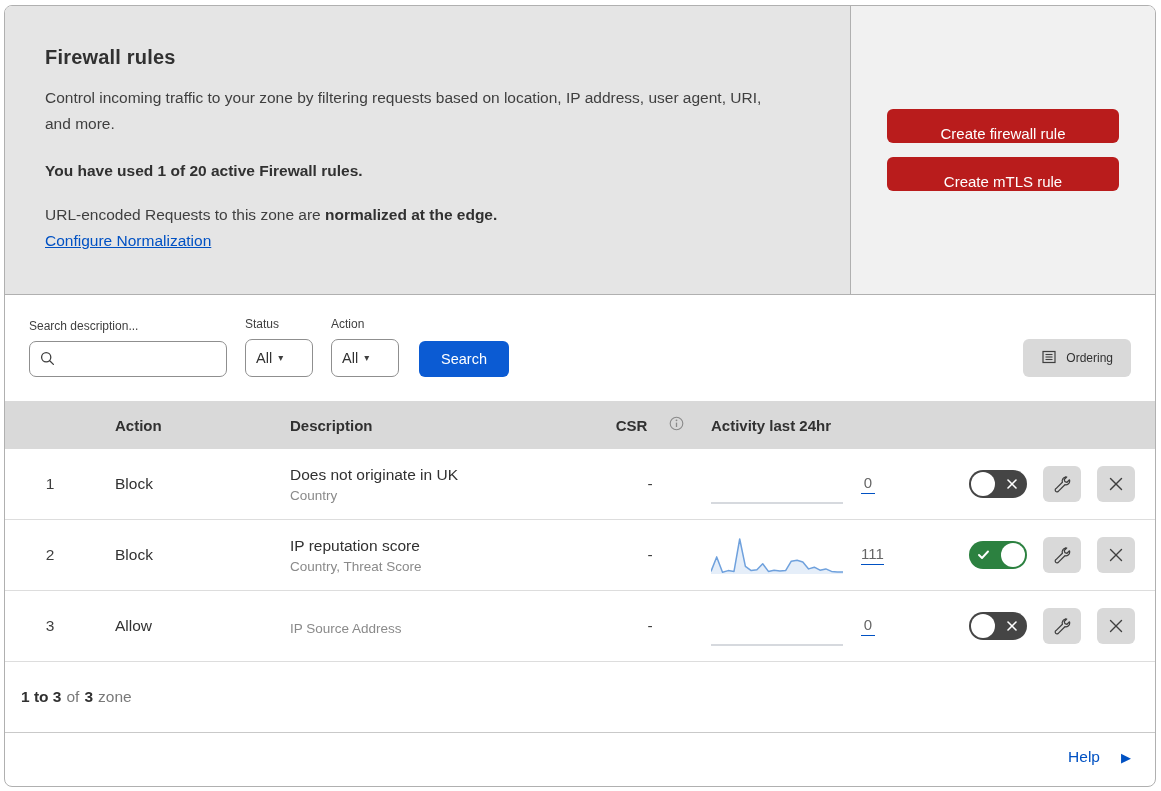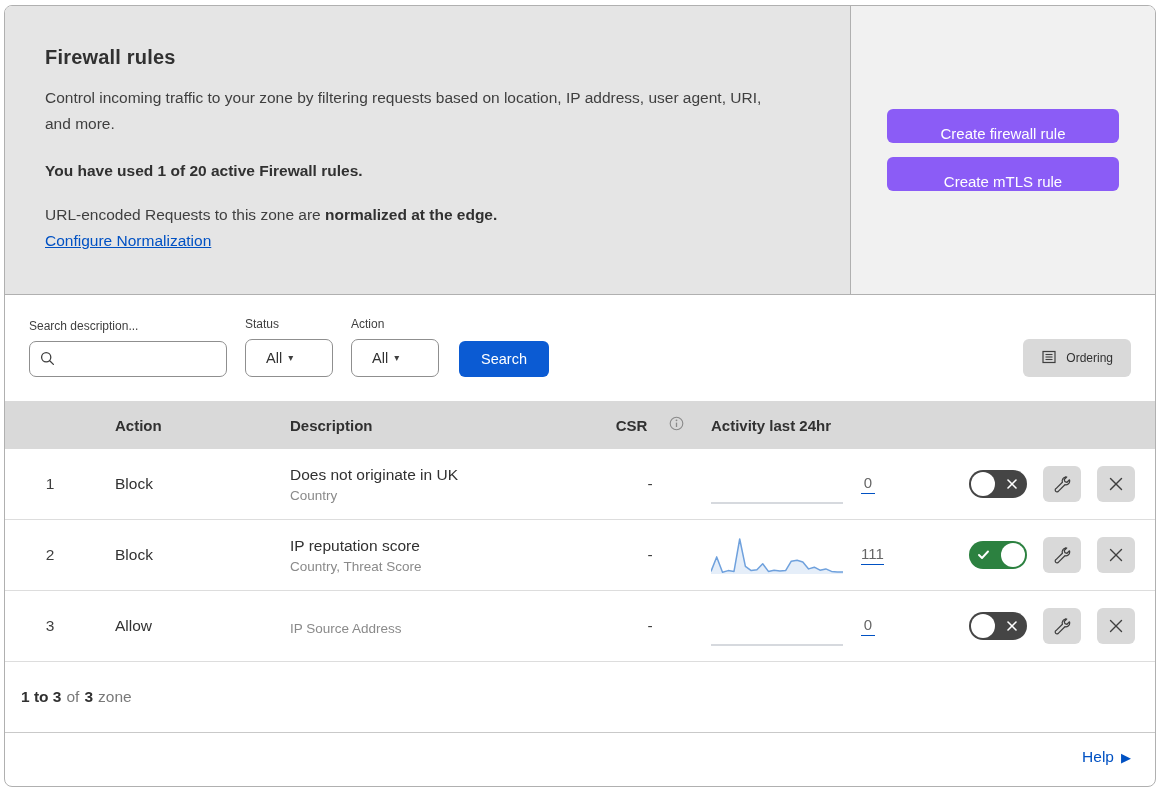--- a/index.html
+++ b/index.html
@@ -12,33 +12,33 @@
   .top{display:flex;height:288px;border-bottom:1px solid #b0b0b0;}
   .top-left{flex:0 0 765px;padding:40px 40px 0 40px;background:#e5e5e5;border-right:1px solid #b0b0b0;}
   .top-right{flex:1;background:#f1f1f1;display:flex;flex-direction:column;justify-content:center;
     align-items:stretch;gap:14px;padding:0 36px;}
   .page-title{font-size:20px;font-weight:700;color:#313131;margin:0 0 16px 0;letter-spacing:.2px;}
   .desc{font-size:15.5px;color:#3f3f3f;line-height:1.65;max-width:728px;margin:0 0 26px 0;}
   .usage{font-size:15.5px;color:#313131;font-weight:700;margin:0 0 26px 0;}
   .norm{font-size:15.5px;color:#3f3f3f;margin:0 0 8px 0;}
   .norm .b{font-weight:700;color:#313131;}
   .link{font-size:15.5px;color:#0051c3;text-decoration:underline;cursor:pointer;}
-  .btn-primary{display:block;height:34px;border:none;border-radius:6px;background:#8b5cf6;
+  .btn-primary{display:block;height:34px;border:none;border-radius:6px;background:#b91c1c;
     color:#fff;font-size:15px;font-family:inherit;cursor:pointer;padding:16px 12px;}
 
   
   .filters{display:flex;align-items:flex-end;gap:18px;padding:22px 24px 24px 24px;}
   .fgroup{display:flex;flex-direction:column;}
   .flabel{font-size:12px;color:#3f3f3f;margin-bottom:8px;}
   .search-box{position:relative;width:198px;height:36px;}
   .search-box input{width:100%;height:100%;box-sizing:border-box;border:1px solid #8f8f8f;
     border-radius:7px;padding:0 10px 0 34px;font-size:14px;font-family:inherit;outline:none;background:#fff;}
   .search-ic{position:absolute;left:11px;top:10px;}
   .select{height:36px;min-width:46px;border:1px solid #8f8f8f;border-radius:7px;background:#fff;
-    display:flex;align-items:center;gap:6px;padding:0 20px;font-size:14.5px;color:#313131;cursor:pointer;}
+    display:flex;align-items:center;gap:6px;padding:0 10px;font-size:14.5px;color:#313131;cursor:pointer;}
   .caret{font-size:10px;color:#3f3f3f;line-height:1;}
   .btn-search{height:36px;padding:0 22px;border:none;border-radius:6px;background:#0b5bd3;color:#ffffff;
     font-size:14.5px;font-family:inherit;cursor:pointer;margin-left:2px;}
   .btn-ordering{margin-left:auto;height:38px;padding:0 18px;border:none;border-radius:6px;
     background:#d9d9d9;color:#313131;font-size:12px;font-family:inherit;cursor:pointer;
     display:flex;align-items:center;gap:9px;}
 
   
   .grid{display:grid;grid-template-columns:90px 195px 305px 110px 230px 1fr;align-items:center;}
   .thead{height:48px;background:#d9d9d9;font-size:15px;font-weight:700;color:#313131;}
@@ -70,21 +70,21 @@
   .t-cross{position:absolute;right:10px;top:9px;display:none;}
   .toggle.off .t-cross{display:block;}
 
   .icon-btn{width:38px;height:36px;border:none;border-radius:6px;background:#d9d9d9;cursor:pointer;
     display:flex;align-items:center;justify-content:center;padding:0;}
 
   
   .tfoot{height:70px;display:flex;align-items:center;padding:0 16px;font-size:15.5px;color:#797979;gap:5px;}
   .tfoot .b{color:#313131;font-weight:700;}
   .help-row{height:48px;border-top:1px solid #c9c9c9;display:flex;align-items:center;
-    justify-content:flex-end;padding-right:24px;gap:7px;}
+    justify-content:flex-end;padding-right:24px;gap:21px;}
   .help-link{color:#0051c3;font-size:15.5px;cursor:pointer;}
   .help-arrow{color:#0051c3;font-size:13px;line-height:1;cursor:pointer;}
 </style>
 </head>
 <body>
 
 <div class="page">
   <div class="card">
 
     <div class="top">

